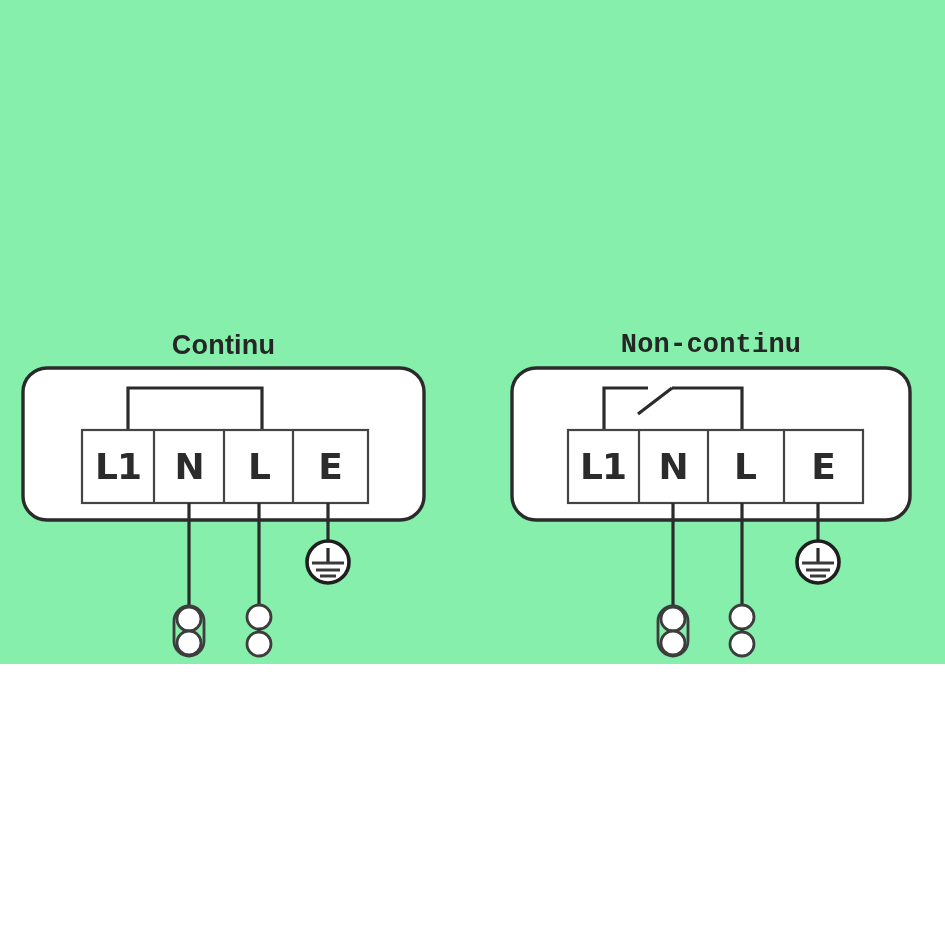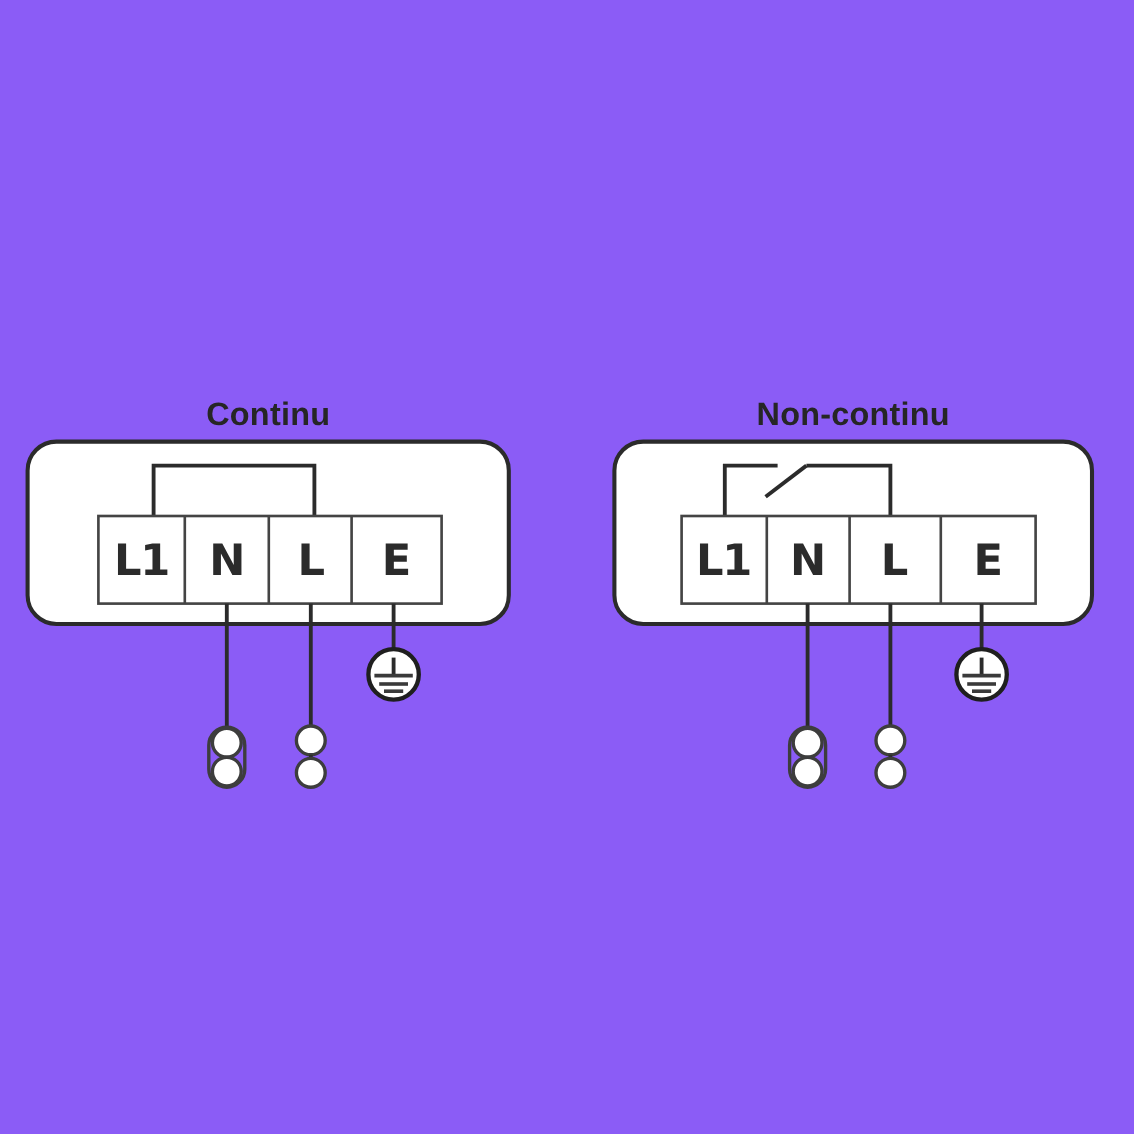--- a/index.html
+++ b/index.html
@@ -9,22 +9,22 @@
   }
   body {
     width: 945px;
     height: 945px;
     font-family: "Liberation Sans", sans-serif;
     overflow: hidden;
   }
   #canvas {
     position: relative;
     width: 945px;
-    height: 945px;
-    background: #8b5cf6;
+    height: 664px;
+    background: #86efac;
   }
   .diagram-svg {
     position: absolute;
     top: 0;
     left: 0;
     width: 945px;
     height: 945px;
   }
   .enclosure {
     fill: #ffffff;
@@ -80,21 +80,21 @@
     position: absolute;
     font-family: "Liberation Sans", sans-serif;
     font-size: 27px;
     font-weight: 600;
     color: #262626;
     white-space: nowrap;
     text-align: center;
     letter-spacing: 0.2px;
   }
   #title-left  { left: 23px;  top: 330px; width: 401px; }
-  #title-right { left: 512px; top: 330px; width: 398px; }
+  #title-right { left: 512px; top: 330px; width: 398px; font-family: Liberation Mono, monospace; }
 </style>
 </head>
 <body>
 
 <div id="canvas">
 
   <div class="diagram-title" id="title-left">Continu</div>
 
   <div class="diagram-title" id="title-right">Non-continu</div>
 

